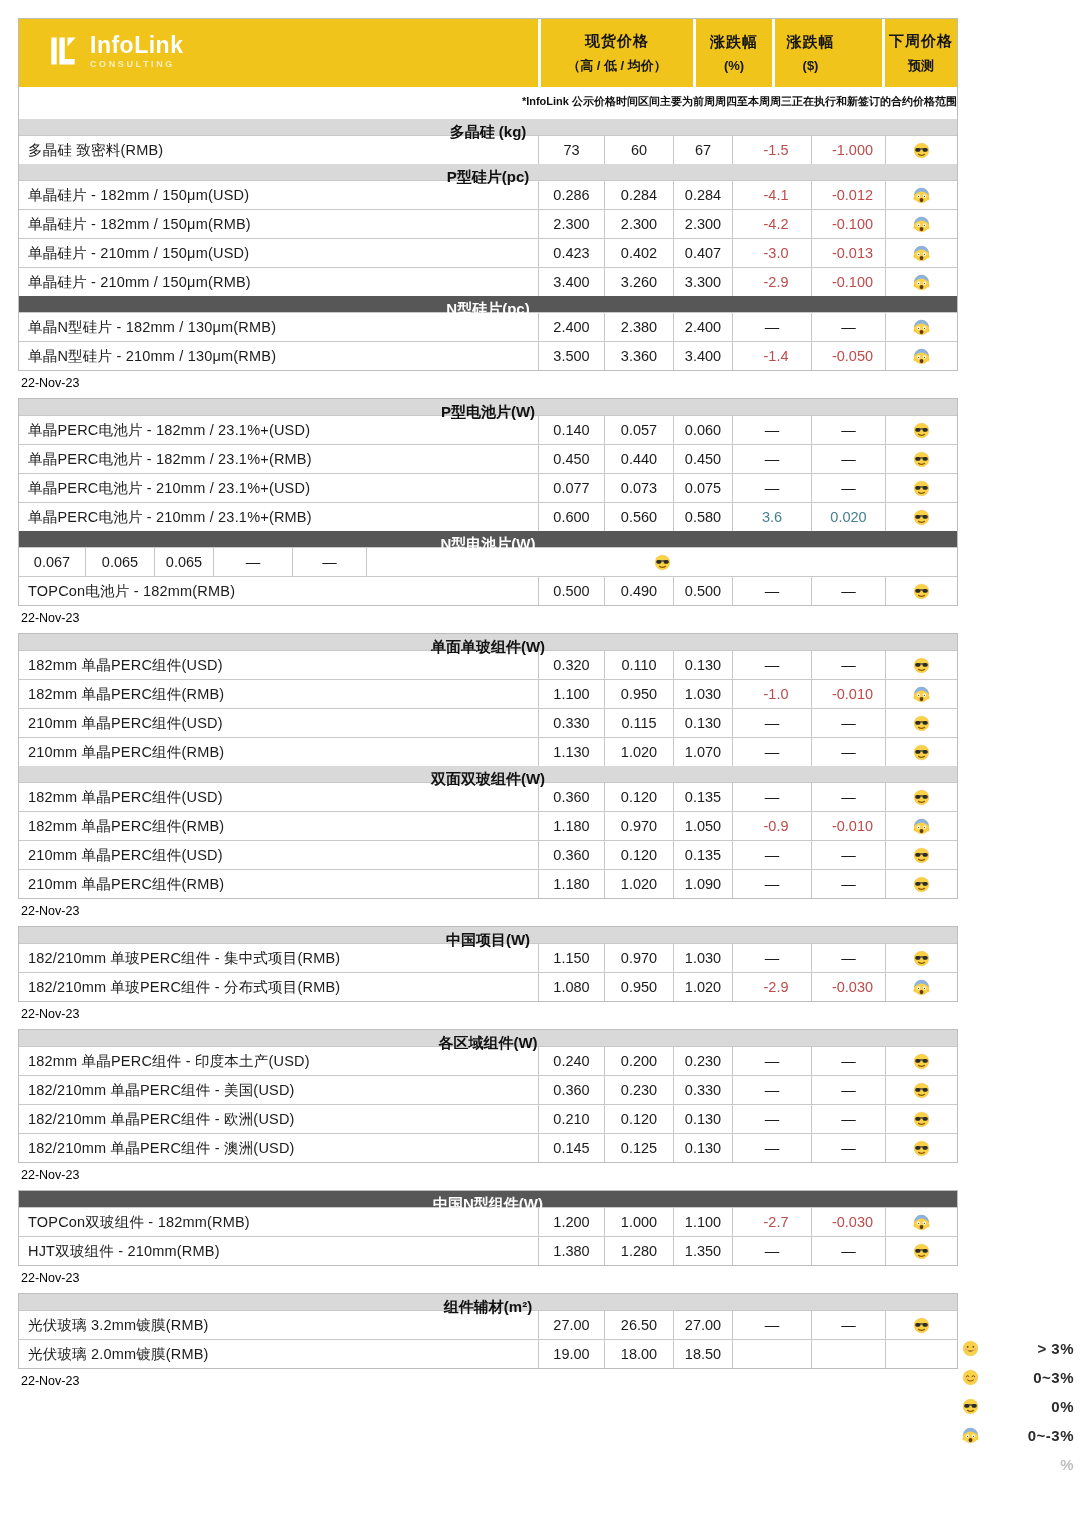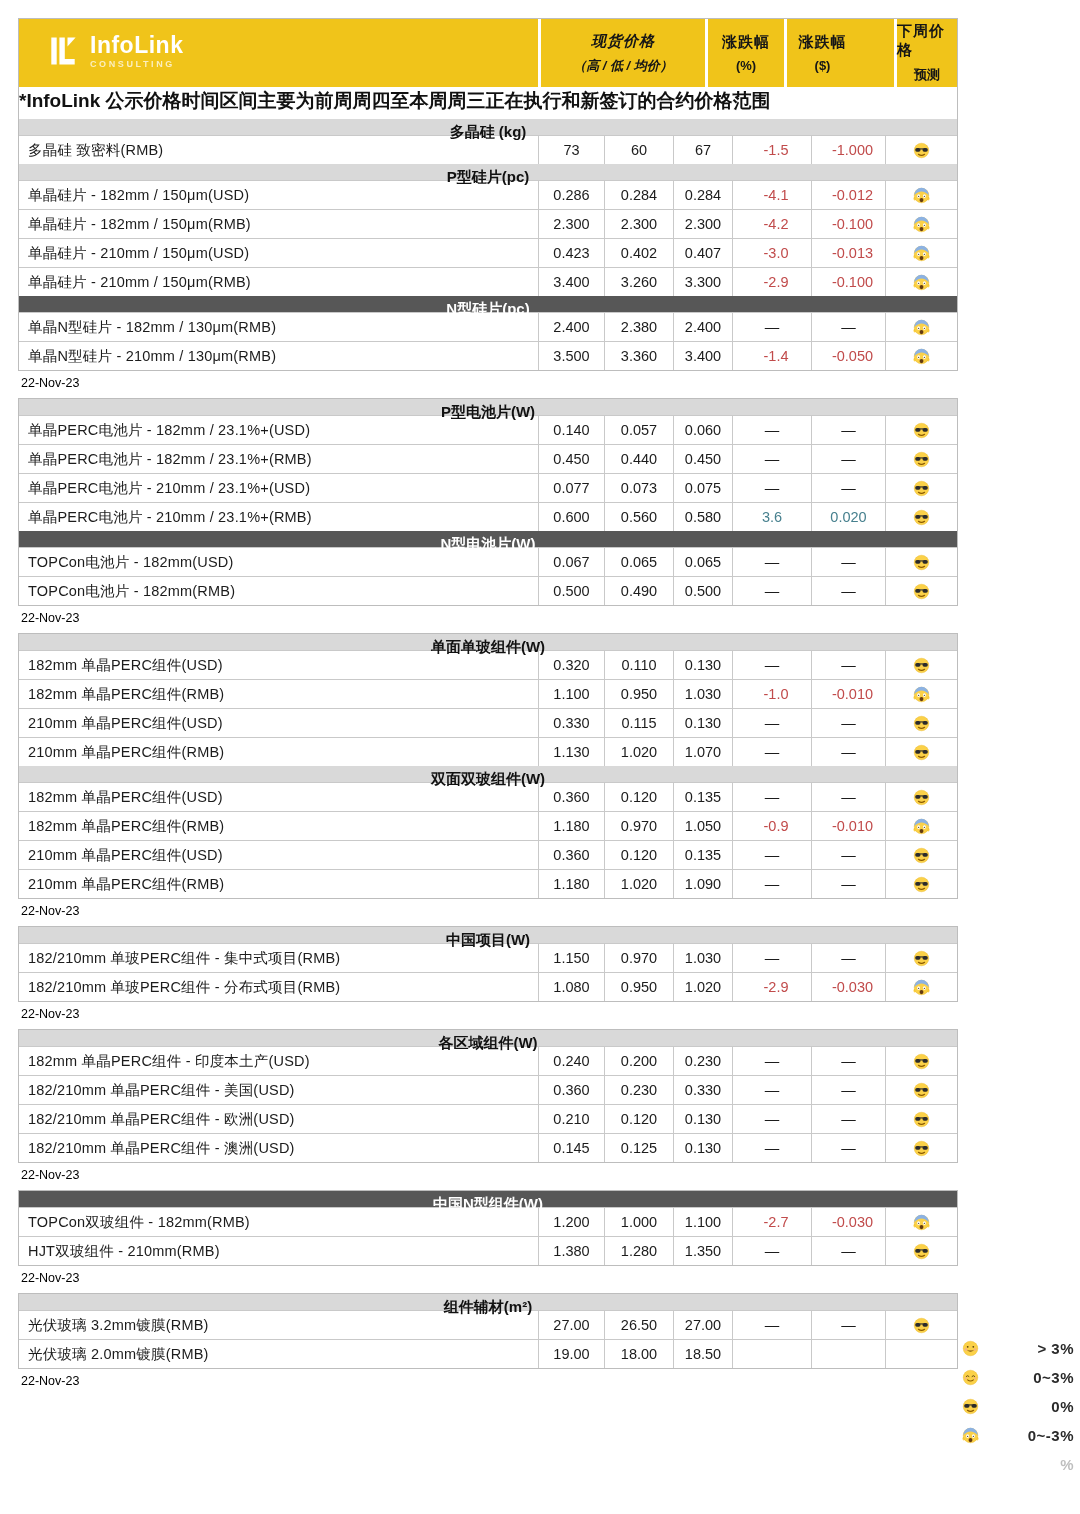--- a/index.html
+++ b/index.html
@@ -8,32 +8,32 @@
   #table-area{position:absolute;left:18px;top:18px;width:940px;}
 
   .block{border:1px solid #bdbdbd;background:#fff;box-sizing:border-box;}
 
   
   .yellow-header{display:flex;height:68px;background:#F0C41A;}
   .yh-cell{box-sizing:border-box;flex:0 0 auto;display:flex;flex-direction:column;justify-content:center;
            align-items:center;gap:6px;font-weight:bold;color:#161616;}
   .yh-cell + .yh-cell{border-left:3px solid #fff;}
   .yh-logo{width:519px;align-items:flex-start;padding-left:26px;}
-  .yh-spot{width:167px;font-style:italic;}
+  .yh-spot{width:155px;}
   .yh-pct{width:79px;}
   .yh-usd{width:74px;}
   .yh-fc{flex:1 1 auto;margin-left:36px;}
   .yh-line1{font-size:15px;letter-spacing:1px;}
   .yh-line2{font-size:13px;}
   .logo-row{display:flex;align-items:flex-start;gap:9px;}
   .logo-txtcol{display:flex;flex-direction:column;}
   .logo-text{color:#fff;font-size:23px;font-weight:bold;letter-spacing:.5px;line-height:24px;}
   .logo-sub{color:rgba(255,255,255,.72);font-size:9px;letter-spacing:2.6px;font-weight:bold;margin-top:2px;}
 
-  .note-row{height:28px;line-height:28px;text-align:left;font-weight:bold;font-size:19px;color:#111;
+  .note-row{height:28px;line-height:28px;text-align:right;font-weight:bold;font-size:11px;color:#111;
             border-bottom:4px solid #fff;background:#fff;}
 
   .sec-h{height:16px;line-height:26px;text-align:center;font-weight:bold;font-size:15px;}
   .sec-h.light{background:#d9d9d9;color:#111;}
   .sec-h.dark{background:#575757;color:#fff;}
 
   .trow{display:flex;height:28px;border-top:1px solid #c9c9c9;background:#fff;}
   .cell{box-sizing:border-box;flex:0 0 auto;display:flex;align-items:center;justify-content:center;
         font-size:14.5px;color:#1c1c1c;border-left:1px solid #c9c9c9;overflow:hidden;}
   .cell:first-child{border-left:none;}
@@ -337,21 +337,20 @@
                 <rect x="2.6" y="7.1" width="6.2" height="4.4" rx="2" fill="#2b2b2b"></rect>
                 <rect x="11.2" y="7.1" width="6.2" height="4.4" rx="2" fill="#2b2b2b"></rect>
                 <rect x="7.6" y="7.5" width="4.8" height="1.3" fill="#2b2b2b"></rect>
                 <path d="M6.4 14.4 q3.6 2.7 7.2 0" stroke="#8a5a00" stroke-width="1.3" fill="none" stroke-linecap="round"></path>
               </svg>
             </span>
           </div>
         </div>
         <div class="sec-h dark">N型电池片(W)</div>
         <div class="trow">
-          <div class="cell c-label">TOPCon电池片 - 182mm(USD)</div>
           <div class="cell c-high">0.067</div>
           <div class="cell c-low">0.065</div>
           <div class="cell c-avg">0.065</div>
           <div class="cell c-pct">—</div>
           <div class="cell c-usd">—</div>
           <div class="cell c-fc">
             <span class="emoji">
               <svg viewBox="0 0 20 20">
                 <circle cx="10" cy="10" r="8.6" fill="#FBD148" stroke="#E3AC12" stroke-width="0.4"></circle>
                 <rect x="2.6" y="7.1" width="6.2" height="4.4" rx="2" fill="#2b2b2b"></rect>

